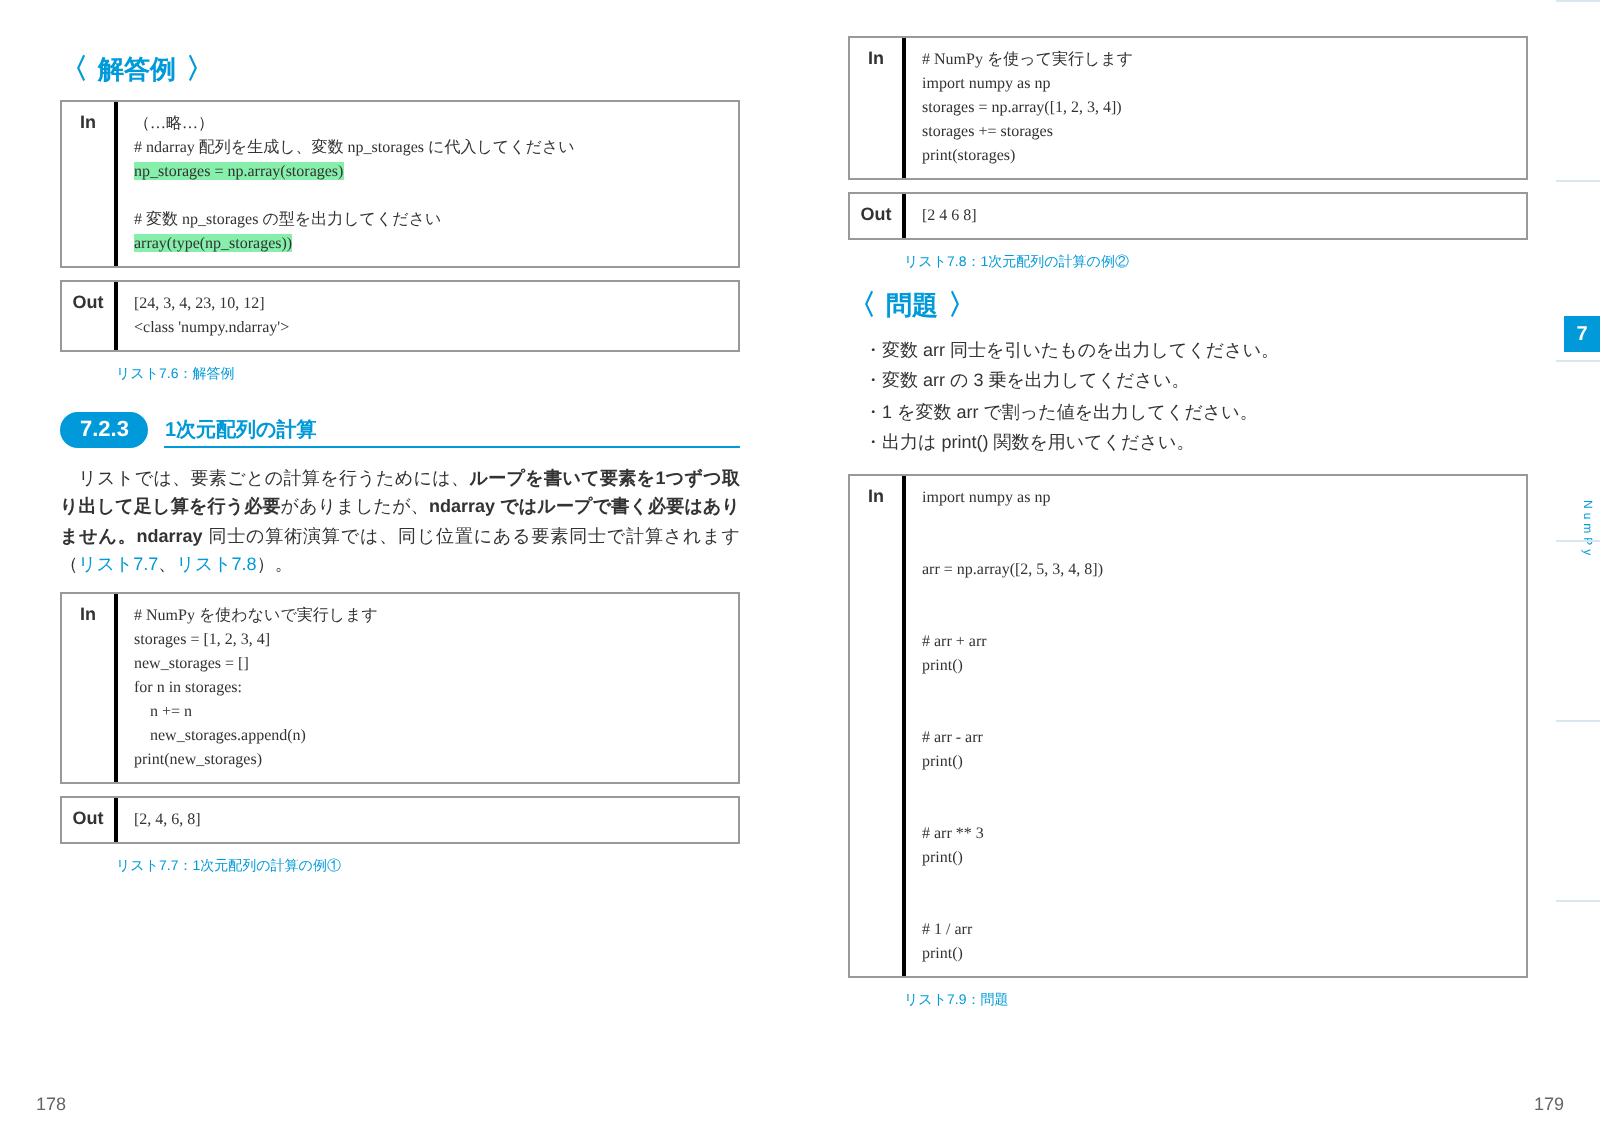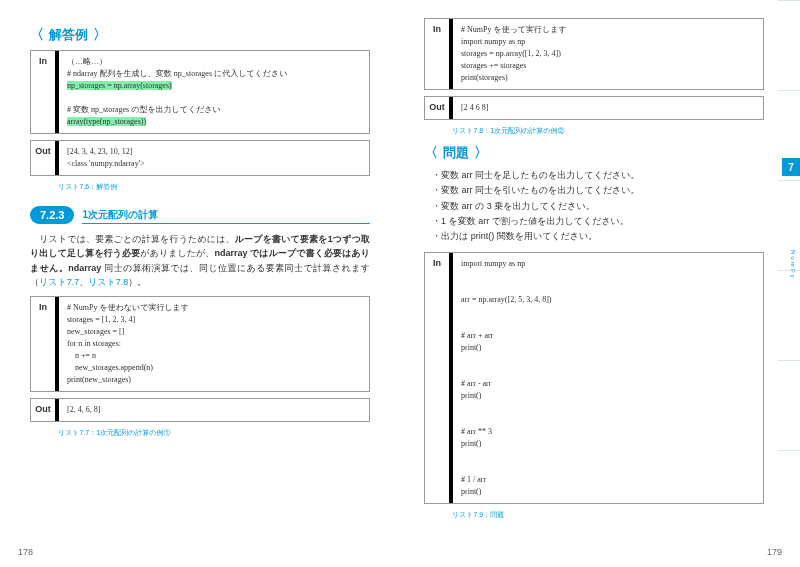--- a/index.html
+++ b/index.html
@@ -4,21 +4,21 @@
 <style>
 *{margin:0;padding:0;box-sizing:border-box}
 body{font-family:"Hiragino Sans","Meiryo",sans-serif;font-size:9px;background:#fff;width:800px;height:567px;position:relative;color:#333}
 .spread{display:flex;width:800px;height:567px}
 .page{width:400px;height:567px;padding:18px 30px 24px 30px;position:relative}
 .page-right{padding-left:24px;padding-right:36px}
 .sec-header{display:flex;align-items:center;gap:5px;margin:8px 0 6px}
 .bracket-l,.bracket-r{color:#0099d9;font-size:14px;font-weight:bold}
 .sec-title{color:#0099d9;font-size:13px;font-weight:bold}
 .code-block{border:1px solid #999;margin-bottom:6px;position:relative;display:flex}
-.code-label{width:28px;flex-shrink:0;text-align:center;padding-top:5px;font-size:9px;font-weight:bold;border-right:4px solid #000000}
+.code-label{width:28px;flex-shrink:0;text-align:center;padding-top:5px;font-size:9px;font-weight:bold;border-right:2px solid #000000}
 .code-content{flex:1;padding:5px 8px;font-family:Liberation Serif, serif;font-size:8px;line-height:1.5;white-space:pre-wrap;word-break:break-all}
 .caption{color:#0099d9;font-size:7px;margin:2px 0 8px 28px}
 .hl{background:#86efac}
 .chapter-head{display:flex;align-items:flex-end;gap:8px;margin:14px 0 8px}
 .chapter-badge{background:#0099d9;color:#fff;font-size:11px;font-weight:bold;padding:3px 10px;border-radius:10px}
 .chapter-title{color:#0099d9;font-size:10px;font-weight:bold;border-bottom:1px solid #0099d9;padding-bottom:1px;flex:1}
 .body-text{font-size:9px;line-height:1.6;text-align:justify;margin-bottom:6px}
 .body-text b{font-weight:bold}
 .link{color:#0099d9}
 .bullets{font-size:9px;line-height:1.7;margin:4px 0 8px 8px}
@@ -96,21 +96,20 @@
       <div class="code-content">[2 4 6 8]</div>
     </div>
     <div class="caption">リスト7.8：1次元配列の計算の例②</div>
 
     <div class="sec-header">
       <span class="bracket-l">〈</span>
       <span class="sec-title">問題</span>
       <span class="bracket-r">〉</span>
     </div>
     <ul class="bullets">
-      <li>変数 arr 同士を足したものを出力してください。</li>
       <li>変数 arr 同士を引いたものを出力してください。</li>
       <li>変数 arr の 3 乗を出力してください。</li>
       <li>1 を変数 arr で割った値を出力してください。</li>
       <li>出力は print() 関数を用いてください。</li>
     </ul>
 
     <div class="code-block">
       <div class="code-label">In</div>
       <div class="code-content">import numpy as np
 

